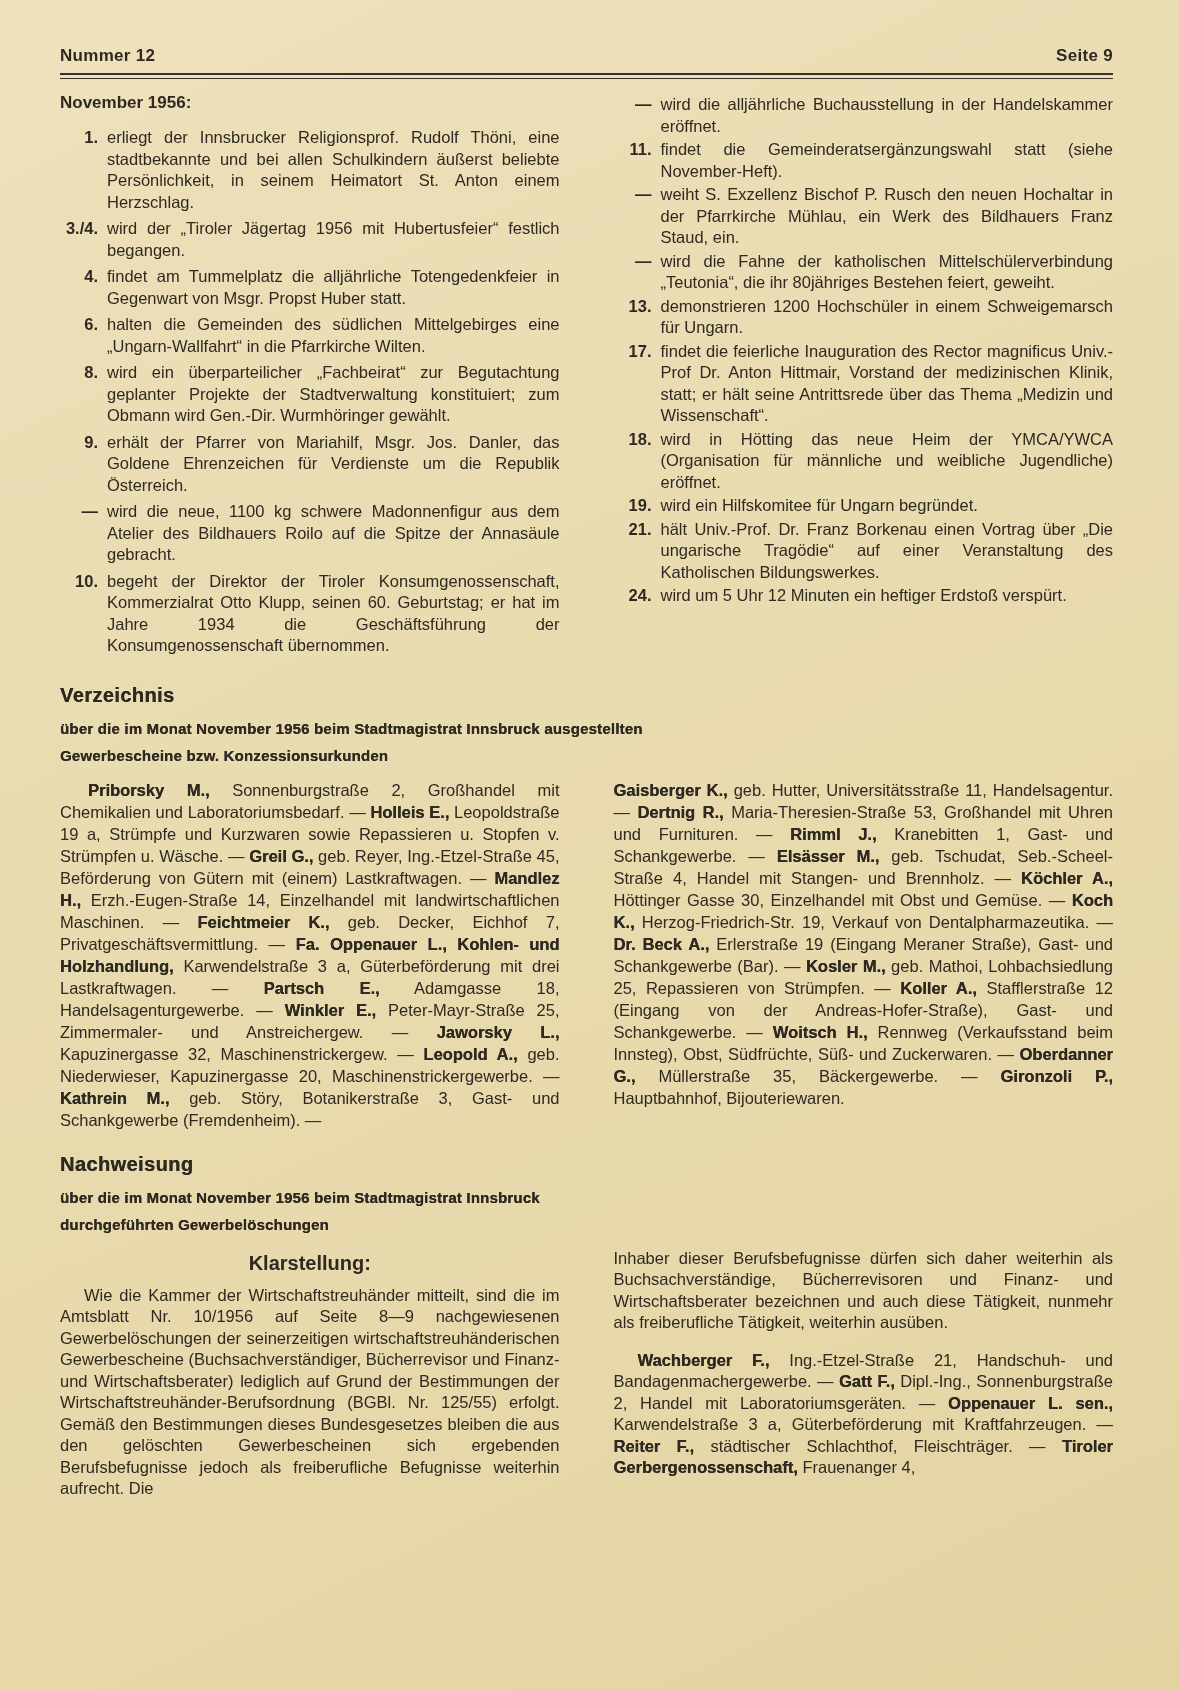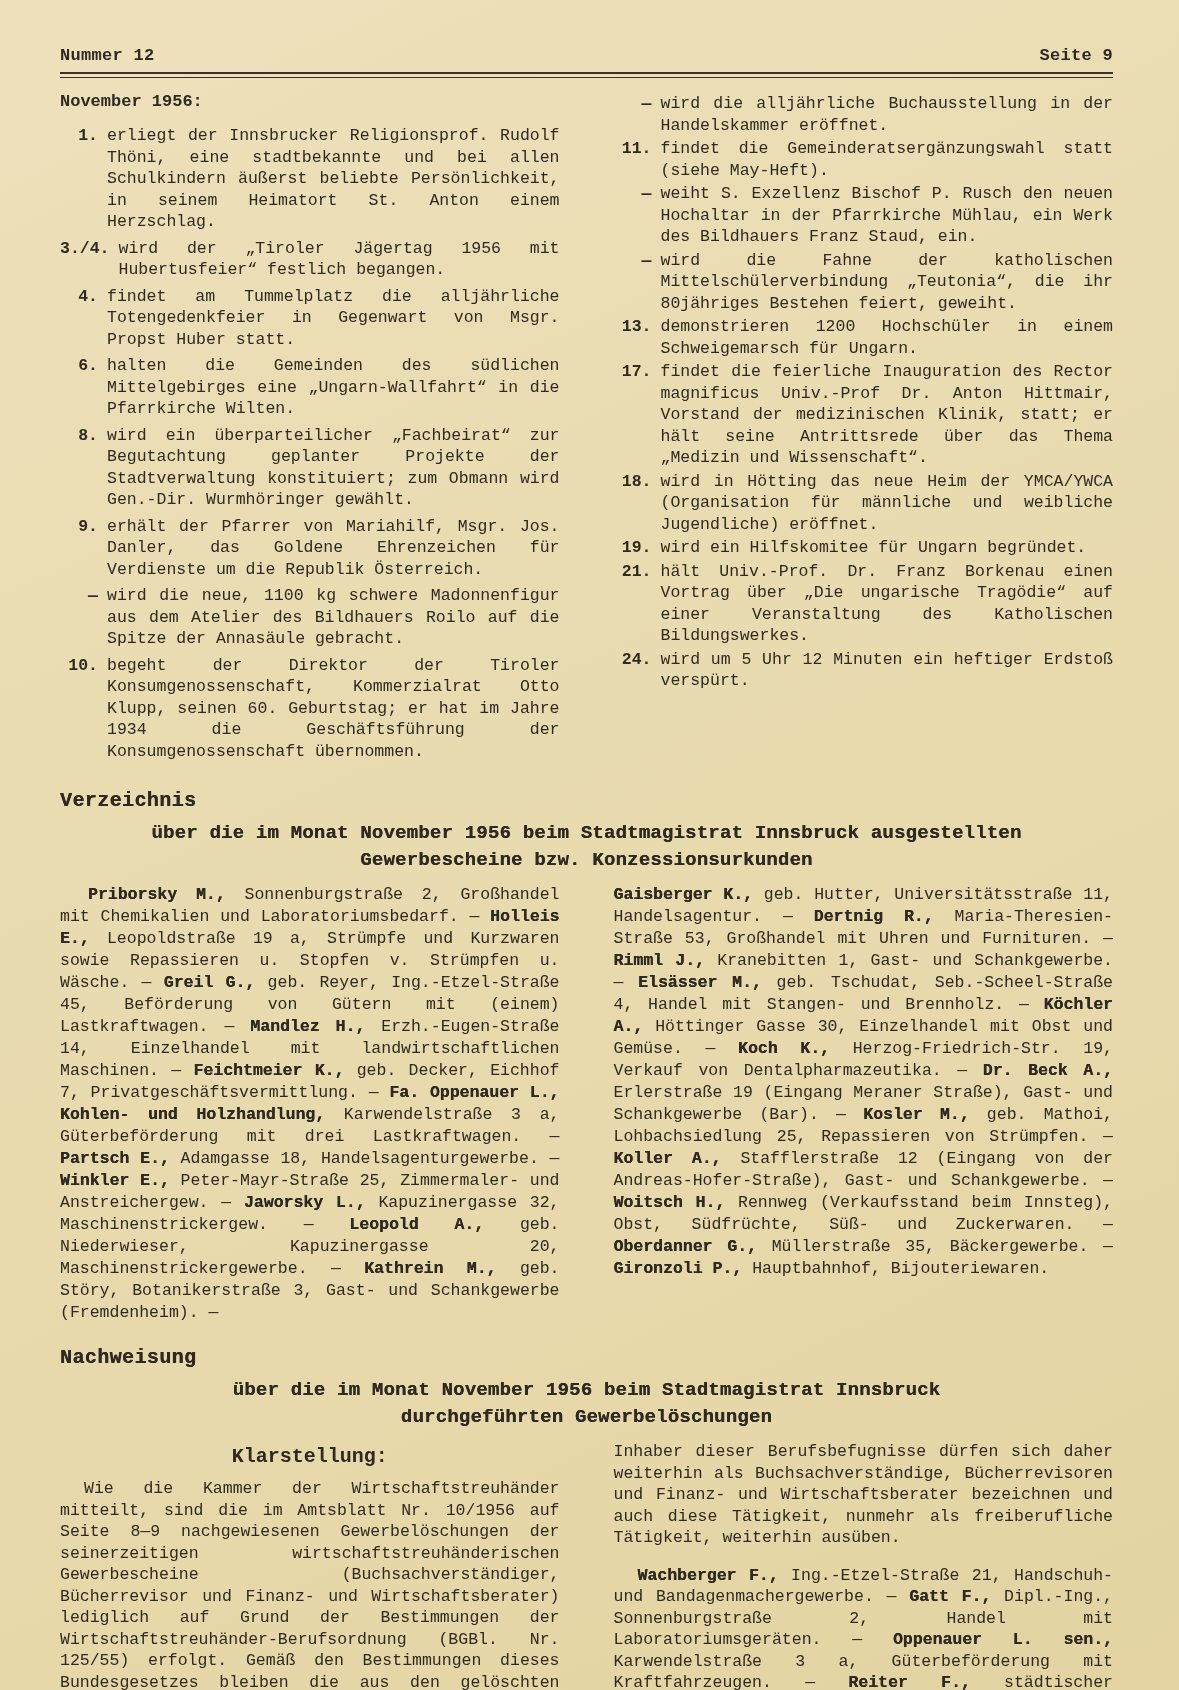--- a/index.html
+++ b/index.html
@@ -7,34 +7,34 @@
     --ink:#2e2921;
   }
   html,body{margin:0;padding:0;}
   body{background:var(--paper);}
   .page{
     position:relative;
     width:1179px;height:1690px;
     overflow:hidden;
     background:linear-gradient(155deg,#eee1bc 0%,#e9dcb1 35%,#e6d8a9 75%,#e2d3a1 100%);
     color:var(--ink);
-    font-family:Liberation Mono, monospace;
+    font-family:Liberation Sans, sans-serif;
   }
   .content{padding:46px 66px 0 60px;}
   
   .header{display:flex;justify-content:space-between;align-items:baseline;
     font-size:17px;font-weight:700;letter-spacing:.3px;}
   .hcenter{flex:1;text-align:center;}
   .rule{margin-top:7px;border-top:2.5px solid #38322a;border-bottom:1px solid #38322a;height:3px;}
   
   .main-title{margin:27px 0 16px;text-align:center;font-size:25px;font-weight:700;
     letter-spacing:.4px;text-shadow:.3px 0 0 currentColor;}
   .big-title{margin:22px 0 8px;font-size:20px;font-weight:700;
     letter-spacing:.4px;text-shadow:.3px 0 0 currentColor;}
-  .subtitle{text-align:center;font-size:19px;font-weight:700;line-height:27px;
+  .subtitle{text-align:left;font-size:15px;font-weight:700;line-height:27px;
     letter-spacing:.2px;text-shadow:.2px 0 0 currentColor;}
   
   .cols{display:grid;grid-template-columns:1fr 1fr;column-gap:54px;margin-top:10px;}
   .sec1{margin-top:14px;}
   
   .intro{font-size:17px;font-weight:700;margin-bottom:14px;}
   .mitem{display:flex;margin-bottom:5px;font-size:16.5px;line-height:21.5px;}
   .mnum{flex:0 0 38px;text-align:right;margin-right:9px;font-weight:700;white-space:nowrap;}
   .mtxt{flex:1;text-align:justify;}
   .rcol{padding-top:1px;}
@@ -102,21 +102,21 @@
           </div>
       </div>
       <div class="col rcol">
         <div class="mlist">
             <div class="mitem">
               <span class="mnum">—</span>
               <span class="mtxt">wird die alljährliche Buchausstellung in der Handelskammer eröffnet.</span>
             </div>
             <div class="mitem">
               <span class="mnum">11.</span>
-              <span class="mtxt">findet die Gemeinderatsergänzungswahl statt (siehe May-Heft).</span>
+              <span class="mtxt">findet die Gemeinderatsergänzungswahl statt (siehe November-Heft).</span>
             </div>
             <div class="mitem">
               <span class="mnum">—</span>
               <span class="mtxt">weiht S. Exzellenz Bischof P. Rusch den neuen Hochaltar in der Pfarrkirche Mühlau, ein Werk des Bildhauers Franz Staud, ein.</span>
             </div>
             <div class="mitem">
               <span class="mnum">—</span>
               <span class="mtxt">wird die Fahne der katholischen Mittelschülerverbindung „Teutonia“, die ihr 80jähriges Bestehen feiert, geweiht.</span>
             </div>
             <div class="mitem">

